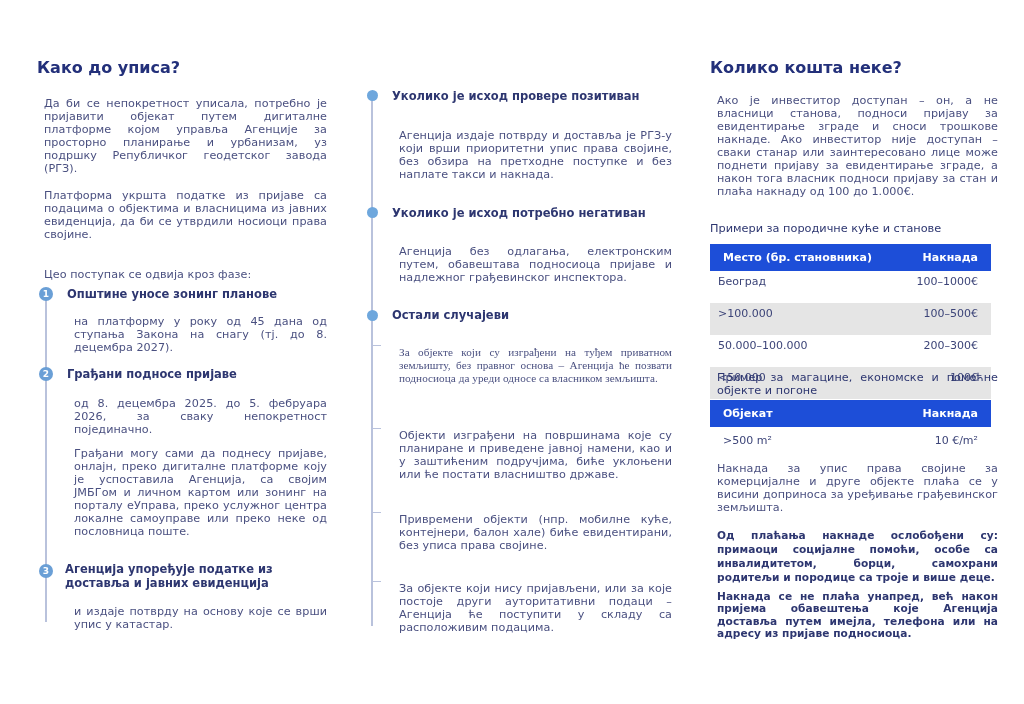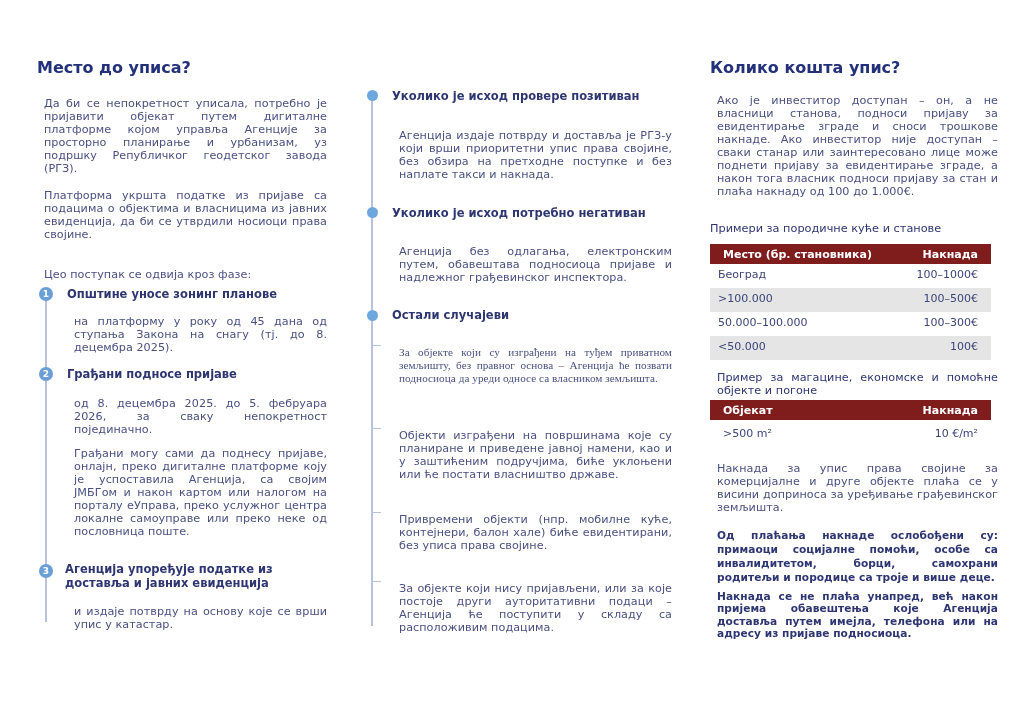--- a/index.html
+++ b/index.html
@@ -23,46 +23,46 @@
   .vline { position: absolute; background: #b9c2dc; width: 2px; }
   .num {
     position: absolute; width: 14px; height: 14px; border-radius: 50%; background: #6a9fd6;
     color: #fff; font-size: 9px; font-weight: bold; text-align: center; line-height: 14px;
   }
   .dot { position: absolute; width: 11px; height: 11px; border-radius: 50%; background: #6ea7dd; }
   .tick { position: absolute; width: 9px; height: 1px; background: #b9c2dc; }
   .step-title { font-size: 11.5px; font-weight: bold; color: #2d3670; line-height: 14px; }
   table { border-collapse: collapse; width: 281px; font-size: 11px; }
   th {
-    background: #7f1d1d; color: #fff; font-weight: bold; height: 20px; padding: 0 13px; text-align: left;
+    background: #1d4ed8; color: #fff; font-weight: bold; height: 27px; padding: 0 13px; text-align: left;
   }
   th.r, td.r { text-align: right; }
-  td { height: 20px; padding: 0 13px 4px 8px; color: #3c4478; margin-left: 33px; }
+  td { height: 20px; padding: 0 13px 12px 8px; color: #3c4478; margin-left: 33px; }
   td.r { padding-right: 13px; }
   tr.alt td { background: #e5e5e5; }
 </style>
 </head>
 <body>
 
 <div class="col col1">
-  <h1 style="top:58px; left:0;">Место до уписа?</h1>
+  <h1 style="top:58px; left:0;">Како до уписа?</h1>
   <p class="p abs" style="top:90px; left:0; width:283px;">Да би се непокретност уписала, потребно је пријавити објекат путем дигиталне платформе којом управља Агенције за просторно планирање и урбанизам, уз подршку Републичког геодетског завода (РГЗ).</p>
   <p class="p abs" style="top:182px; left:0; width:283px;">Платформа укршта податке из пријаве са подацима о објектима и власницима из јавних евиденција, да би се утврдили носиоци права својине.</p>
   <p class="p abs" style="top:261px; left:0; width:283px; text-align:left;">Цео поступак се одвија кроз фазе:</p>
 
   <div class="vline" style="left:8px; top:292px; height:330px;"></div>
 
   <div class="num" style="left:2px; top:287px;">1</div>
   <div class="step-title abs" style="left:30px; top:287px; width:260px;">Општине уносе зонинг планове</div>
-  <p class="p abs" style="left:30px; top:308px; width:253px;">на платформу у року од  45 дана од ступања Закона на снагу (тј. до 8. децембра 2025).</p>
+  <p class="p abs" style="left:30px; top:308px; width:253px;">на платформу у року од  45 дана од ступања Закона на снагу (тј. до 8. децембра 2027).</p>
 
   <div class="num" style="left:2px; top:367px;">2</div>
   <div class="step-title abs" style="left:30px; top:367px; width:260px;">Грађани подносе пријаве</div>
   <p class="p abs" style="left:30px; top:390px; width:253px;">од 8. децембра 2025. до 5. фебруара 2026, за сваку непокретност појединачно.</p>
-  <p class="p abs" style="left:30px; top:440px; width:253px;">Грађани могу сами да поднесу пријаве, онлајн, преко дигиталне платформе коју је успоставила Агенција, са својим ЈМБГом и након картом или налогом на порталу еУправа, преко услужног центра локалне самоуправе или преко неке од пословница поште.</p>
+  <p class="p abs" style="left:30px; top:440px; width:253px;">Грађани могу сами да поднесу пријаве, онлајн, преко дигиталне платформе коју је успоставила Агенција, са својим ЈМБГом и личном картом или зонинг на порталу еУправа, преко услужног центра локалне самоуправе или преко неке од пословница поште.</p>
 
   <div class="num" style="left:2px; top:564px;">3</div>
   <div class="step-title abs" style="left:28px; top:562px; width:255px;">Агенција упоређује податке из доставља и јавних евиденција</div>
   <p class="p abs" style="left:30px; top:598px; width:253px;">и издаје потврду на основу које се врши упис у катастар.</p>
 </div>
 
 <div class="col col2">
   <div class="vline" style="left:6px; top:96px; height:530px;"></div>
 
   <div class="dot" style="left:2px; top:90px;"></div>
@@ -83,21 +83,21 @@
   <p class="p abs" style="left:27px; top:422px; width:273px;">Објекти изграђени на површинама које су планиране и приведене јавној намени, као и у заштићеним подручјима, биће уклоњени или ће постати власништво државе.</p>
 
   <div class="tick" style="left:7px; top:512px;"></div>
   <p class="p abs" style="left:27px; top:506px; width:273px;">Привремени објекти (нпр. мобилне куће, контејнери, балон хале)  биће евидентирани, без уписа права својине.</p>
 
   <div class="tick" style="left:7px; top:581px;"></div>
   <p class="p abs" style="left:27px; top:575px; width:273px;">За објекте који нису пријављени, или за које постоје други ауторитативни подаци  – Агенција ће поступити у складу са расположивим подацима.</p>
 </div>
 
 <div class="col col3">
-  <h1 style="top:58px; left:0;">Колико кошта упис?</h1>
+  <h1 style="top:58px; left:0;">Колико кошта неке?</h1>
   <p class="p abs" style="top:87px; left:0; width:281px;">Ако је инвеститор доступан – он, а не власници станова, подноси пријаву за евидентирање зграде и сноси трошкове накнаде. Ако инвеститор није доступан – сваки станар или заинтересовано лице може поднети пријаву за евидентирање зграде, а након тога власник подноси пријаву за стан и плаћа накнаду од 100 до 1.000€.</p>
   <div class="abs" style="top:222px; left:0; width:281px; font-size:11.3px; color:#2d3670;">Примери за породичне куће и станове</div>
 
   <table class="abs" style="top:244px; left:0;">
     <thead>
       <tr>
         <th>Место (бр. становника)</th>
         <th class="r">Накнада</th>
       </tr>
     </thead>
@@ -105,21 +105,21 @@
       <tr>
         <td>Београд</td>
         <td class="r">100–1000€</td>
       </tr>
       <tr class="alt">
         <td>&gt;100.000</td>
         <td class="r">100–500€</td>
       </tr>
       <tr>
         <td>50.000–100.000</td>
-        <td class="r">100–300€</td>
+        <td class="r">200–300€</td>
       </tr>
       <tr class="alt">
         <td>&lt;50.000</td>
         <td class="r">100€</td>
       </tr>
     </tbody>
   </table>
 
   <p class="p abs" style="top:364px; left:0; width:281px; color:#2d3670;">Пример за магацине, економске и помоћне објекте и погоне</p>
 

